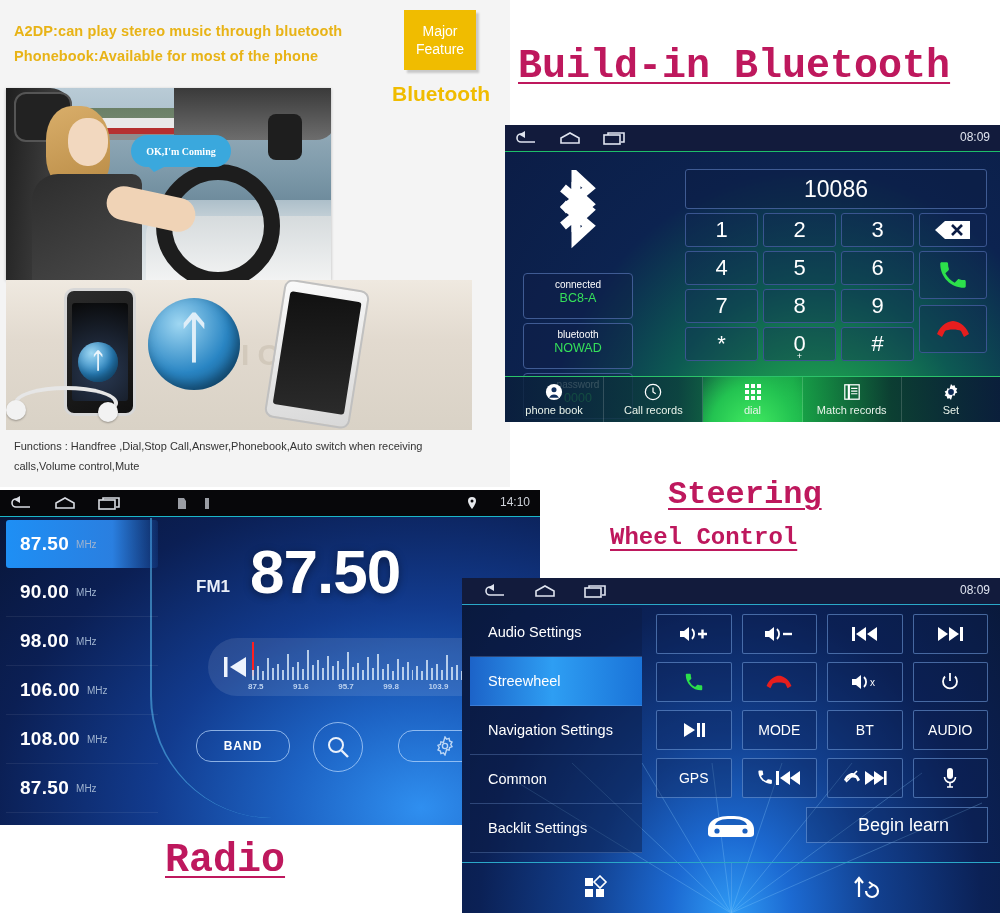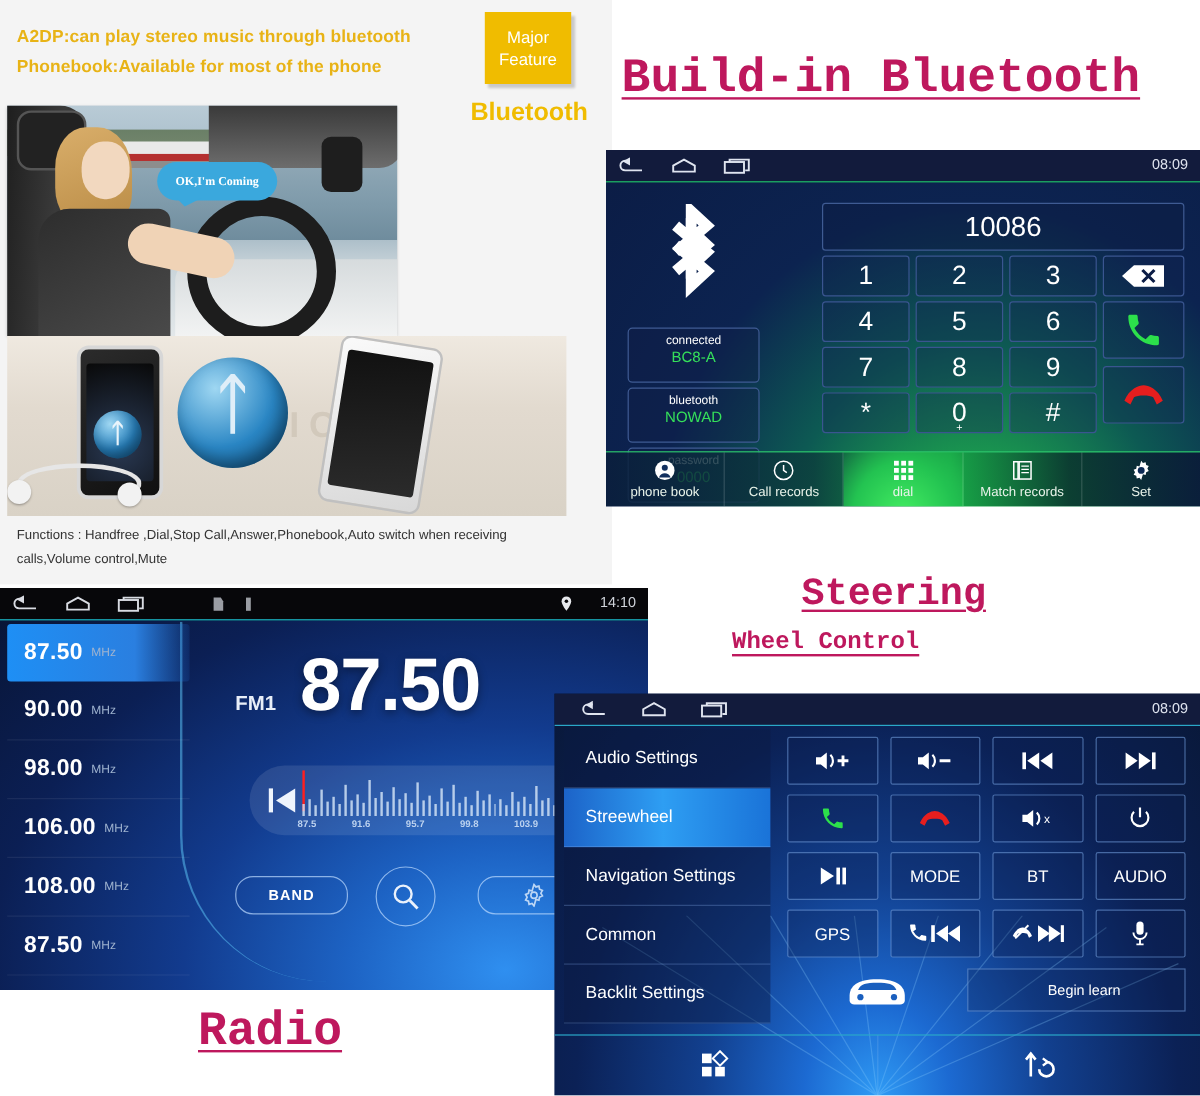--- a/index.html
+++ b/index.html
@@ -172,21 +172,21 @@
   .menuitem.sel{background:linear-gradient(90deg,#1c63c8 0%,#2e9ef3 48%,#1a73d8 100%);}
   #swc-grid{position:absolute;left:194px;top:36px;width:332px;
      display:grid;grid-template-columns:repeat(4,1fr);gap:8px 10px;}
   .swbtn{height:38px;border:1px solid rgba(120,165,230,.55);border-radius:2px;
      display:flex;align-items:center;justify-content:center;color:#fff;font-size:14px;
      background:rgba(12,32,80,.32);}
   #carrow{position:absolute;left:194px;top:226px;width:332px;height:42px;
      display:flex;align-items:center;}
   #car-ico{width:150px;display:flex;justify-content:center;}
   #begin-learn{flex:1;height:34px;border:1px solid rgba(120,165,230,.55);
-     display:flex;align-items:center;justify-content:center;color:#fff;font-size:12px;
+     display:flex;align-items:center;justify-content:center;color:#fff;font-size:18px;
      background:rgba(12,32,80,.25);padding-left:13px;}
   #swc-bottom{position:absolute;left:0;bottom:0;width:100%;height:50px;display:flex;
      border-top:1px solid #2aa8c8;}
   #swc-bottom .half{flex:1;display:flex;align-items:center;justify-content:center;}
   #swc-bottom .half:first-child{border-right:1px solid rgba(255,255,255,.12);}
   .rays{position:absolute;left:0;bottom:0;width:100%;height:150px;pointer-events:none;opacity:.5;}
 </style>
 </head>
 <body>
 
@@ -243,21 +243,21 @@
       <div class="bud" style="left:92px;top:30px;"></div>
     </div>
   </div>
 
   <div class="abs" id="bt-func">Functions :  Handfree ,Dial,Stop Call,Answer,Phonebook,Auto switch when receiving calls,Volume control,Mute</div>
 </div>
 
 <div class="abs redlabel nosel" style="left:518px;top:44px;font-size:40px;">Build-in Bluetooth</div>
 
 <div class="abs redlabel nosel" style="left:668px;top:476px;font-size:32px;">Steering</div>
-<div class="abs redlabel nosel" style="left:610px;top:524px;font-size:20px;">Wheel Control</div>
+<div class="abs redlabel nosel" style="left:610px;top:524px;font-size:24px;">Wheel Control</div>
 
 <div class="abs redlabel nosel" style="left:165px;top:838px;font-size:40px;">Radio</div>
 
 <div class="abs" id="bt-unit">
 
   <div class="statusbar">
     <div class="navico" style="left:8px;">
       <svg viewBox="0 0 26 15">
           <path d="M22 11 H8 a4 4 0 0 1 0-8 h4" fill="none" stroke="#dfe4ef" stroke-width="1.6"></path>
           <path d="M12 0 L6 3.5 L12 7 Z" fill="#dfe4ef"></path>

